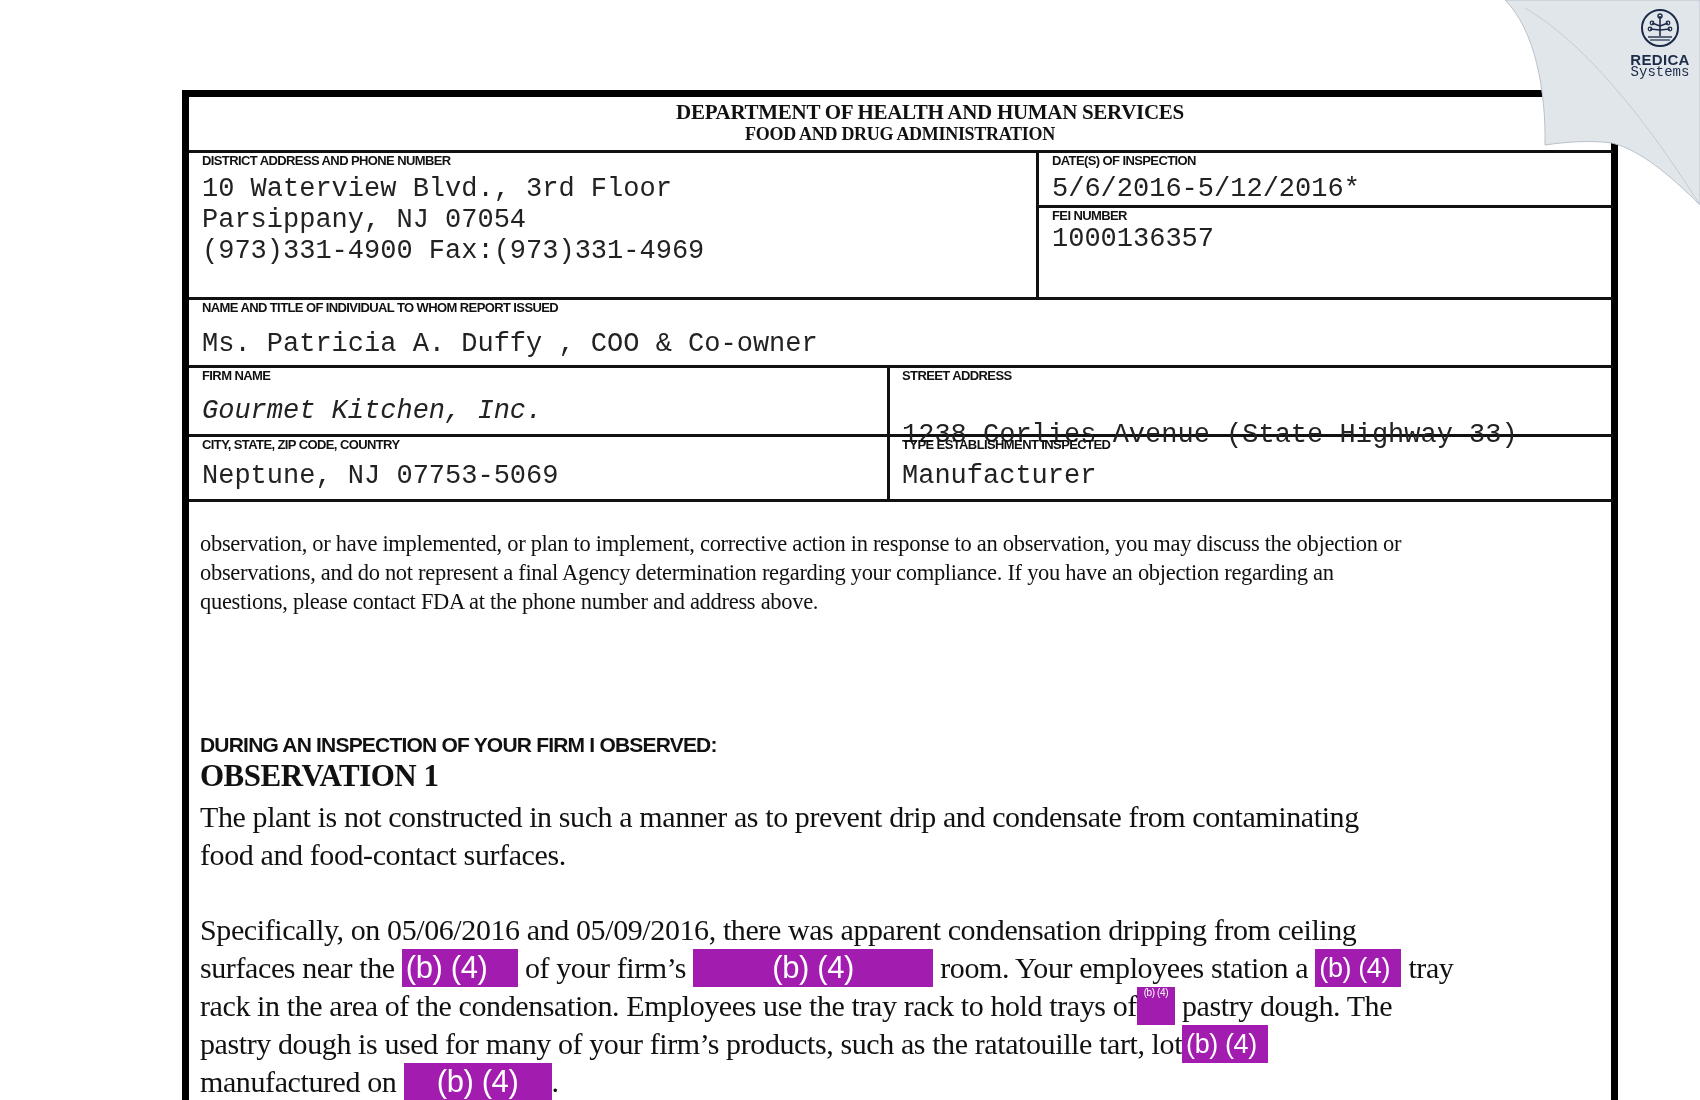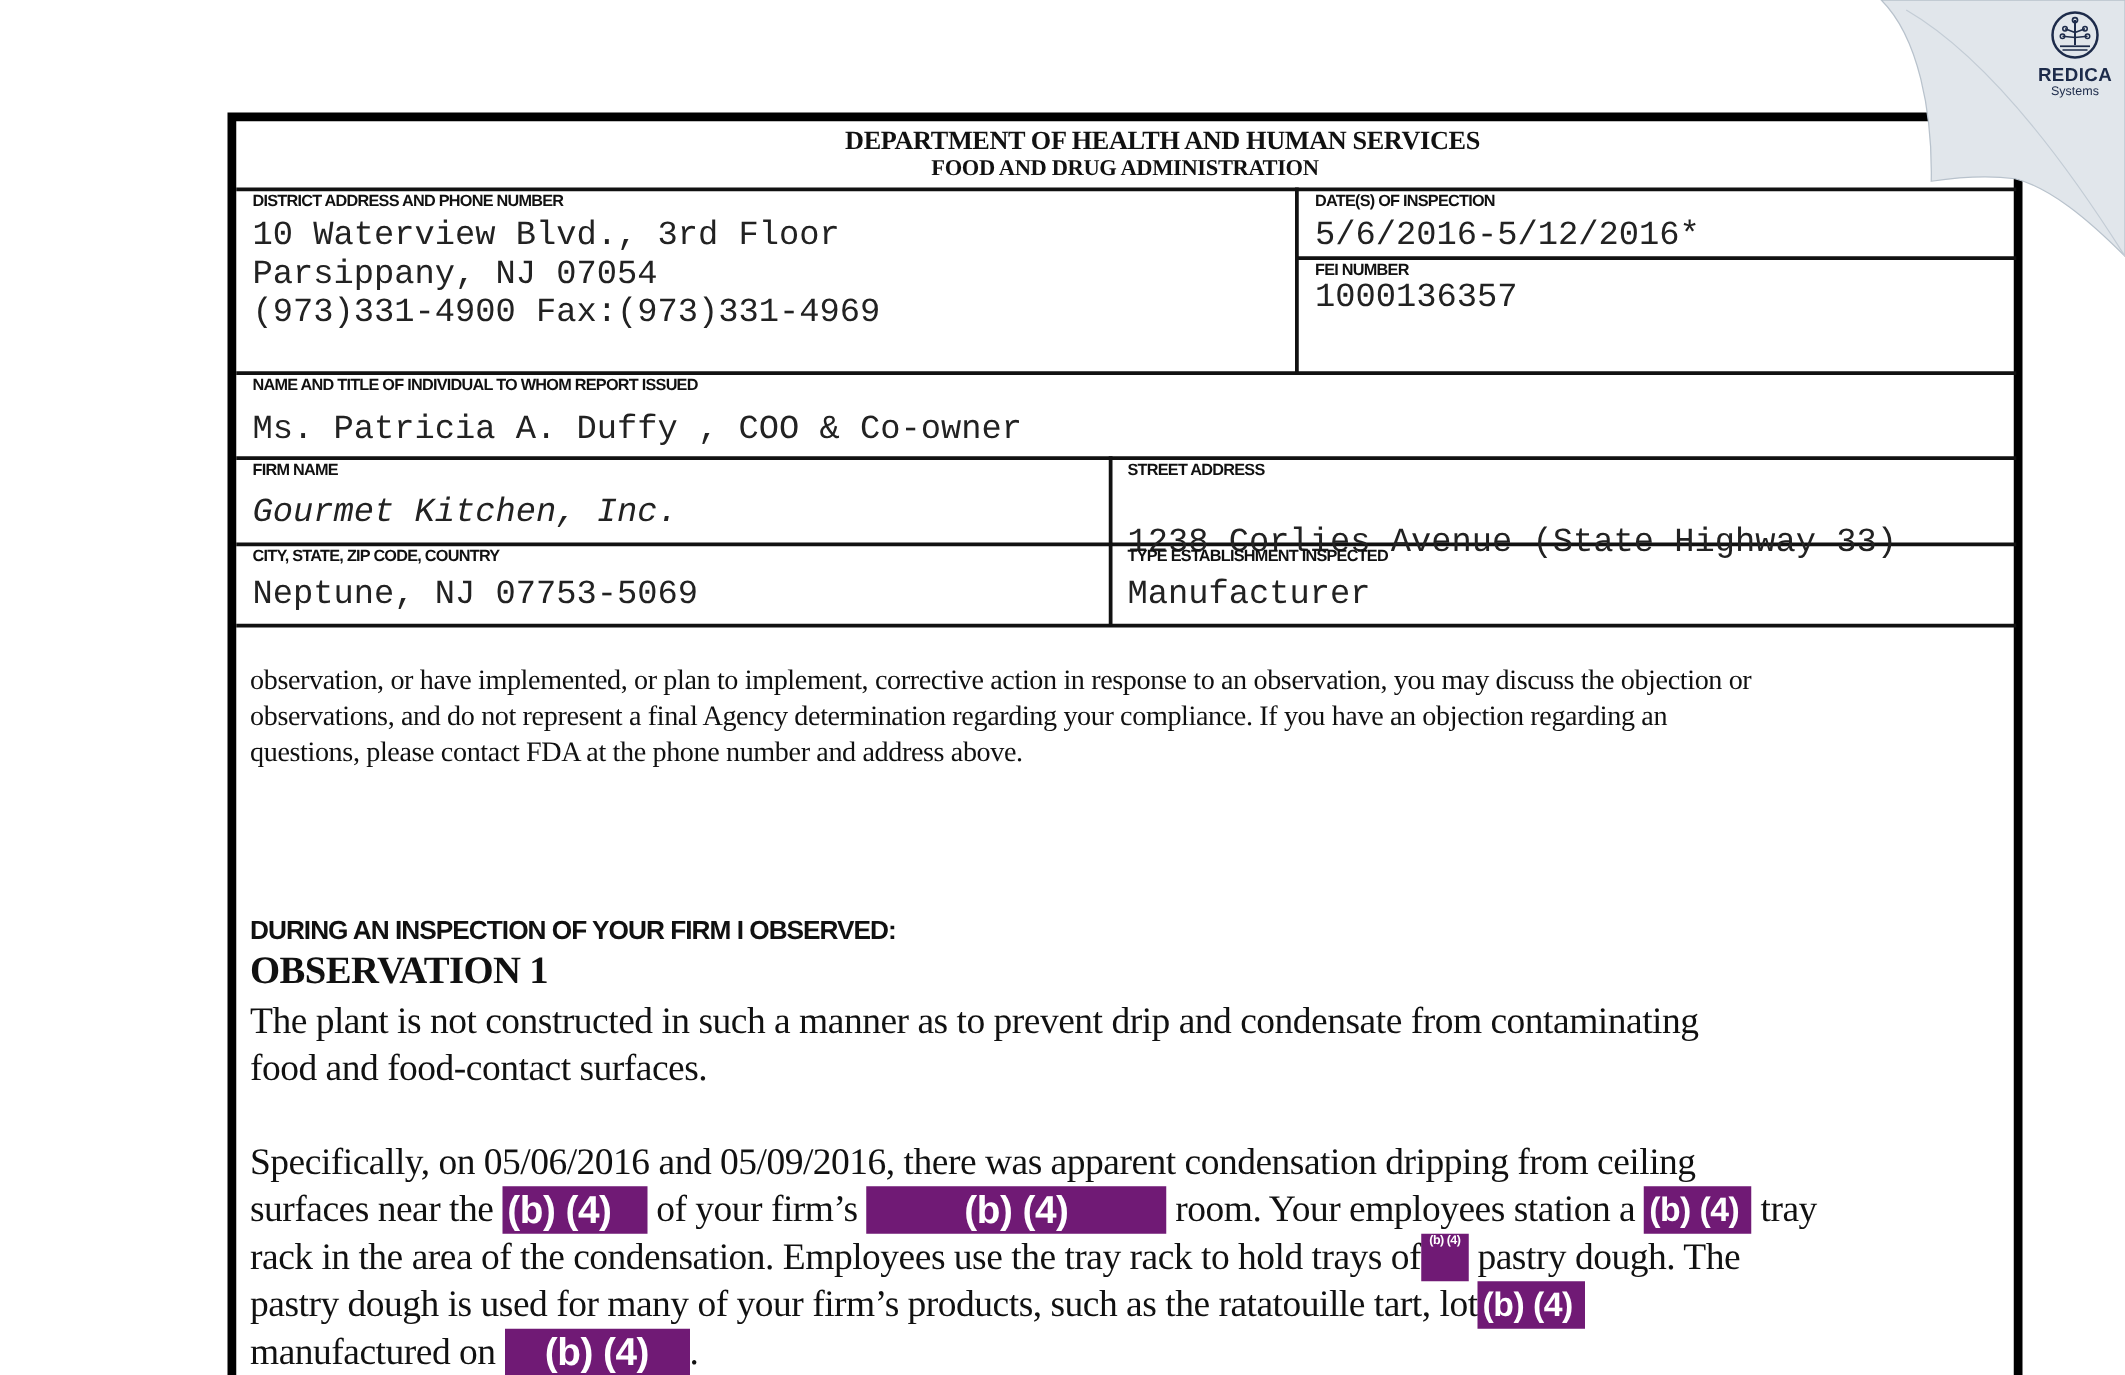--- a/index.html
+++ b/index.html
@@ -8,26 +8,26 @@
   .hline { position:absolute; height:3px; background:#111; }
   .vline { position:absolute; width:3px; background:#111; }
   .lbl { position:absolute; font-family:"Liberation Sans", sans-serif; font-weight:bold; font-size:13px; letter-spacing:-0.6px; color:#111; white-space:nowrap; }
   .val { position:absolute; font-family:"Liberation Mono", monospace; font-size:27px; color:#222; white-space:nowrap; line-height:31px; }
   .head1 { position:absolute; left:0; width:100%; text-align:center; font-family:"Liberation Serif", serif; font-weight:bold; font-size:21px; letter-spacing:-0.3px; }
   .head2 { position:absolute; left:0; width:100%; text-align:center; font-family:"Liberation Serif", serif; font-weight:bold; font-size:18px; letter-spacing:-0.3px; }
   .disclaimer { position:absolute; left:200px; top:529px; width:1390px; font-family:"Liberation Serif", serif; font-size:22.5px; line-height:29px; letter-spacing:-0.3px; }
   .during { position:absolute; left:200px; top:733px; font-family:"Liberation Sans", sans-serif; font-weight:bold; font-size:21px; letter-spacing:-0.8px; }
   .obs-title { position:absolute; left:200px; top:758px; font-family:"Liberation Serif", serif; font-weight:bold; font-size:31px; letter-spacing:-0.5px; }
   .obs-text { position:absolute; left:200px; width:1420px; font-family:"Liberation Serif", serif; font-size:30px; line-height:38px; letter-spacing:-0.4px; }
-  .redact { display:inline-block; background:#701a75; color:#fff; font-family:"Liberation Sans", sans-serif; font-size:31px; line-height:38px; padding:0 4px; vertical-align:top;font-weight:bold; }
+  .redact { display:inline-block; background:#a21caf; color:#fff; font-family:"Liberation Sans", sans-serif; font-size:31px; line-height:38px; padding:0 4px; vertical-align:top; }
   .redact.small { font-size:10px; line-height:12px; vertical-align:top; width:38px; height:38px; padding:0; text-align:center; }
   .curl { position:absolute; left:0; top:0; width:1700px; height:260px; pointer-events:none; }
   .logo { position:absolute; left:1622px; top:8px; width:76px; text-align:center; }
   .logo-word { font-family:"Liberation Sans", sans-serif; font-weight:bold; font-size:15px; color:#1d2b4a; letter-spacing:0.3px; line-height:15px; }
-  .logo-sub { font-family:Liberation Sans, sans-serif; font-size:10px; color:#1d2b4a; line-height:11px; }
+  .logo-sub { font-family:Liberation Mono, monospace; font-size:14px; color:#1d2b4a; line-height:11px; }
 </style>
 </head>
 <body>
 
 <div class="form">
   <div class="head1" style="top:3px;padding-left:30px;">DEPARTMENT OF HEALTH AND HUMAN SERVICES</div>
   <div class="head2" style="top:27px;">FOOD AND DRUG ADMINISTRATION</div>
 </div>
 
 <div class="hline" style="left:189px; top:150px; width:1424px;"></div>

